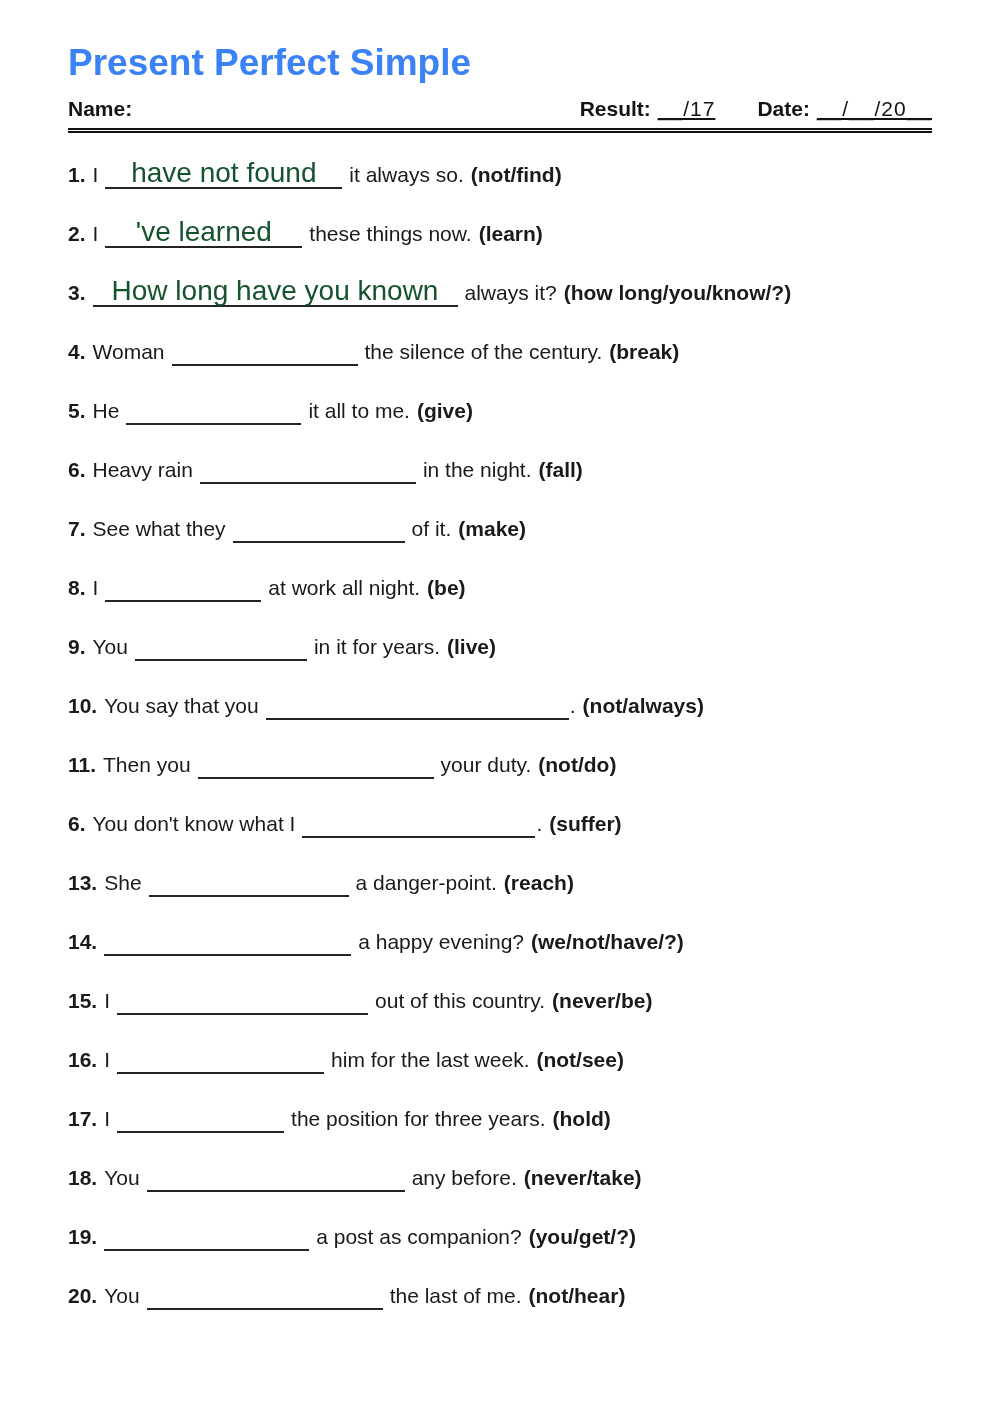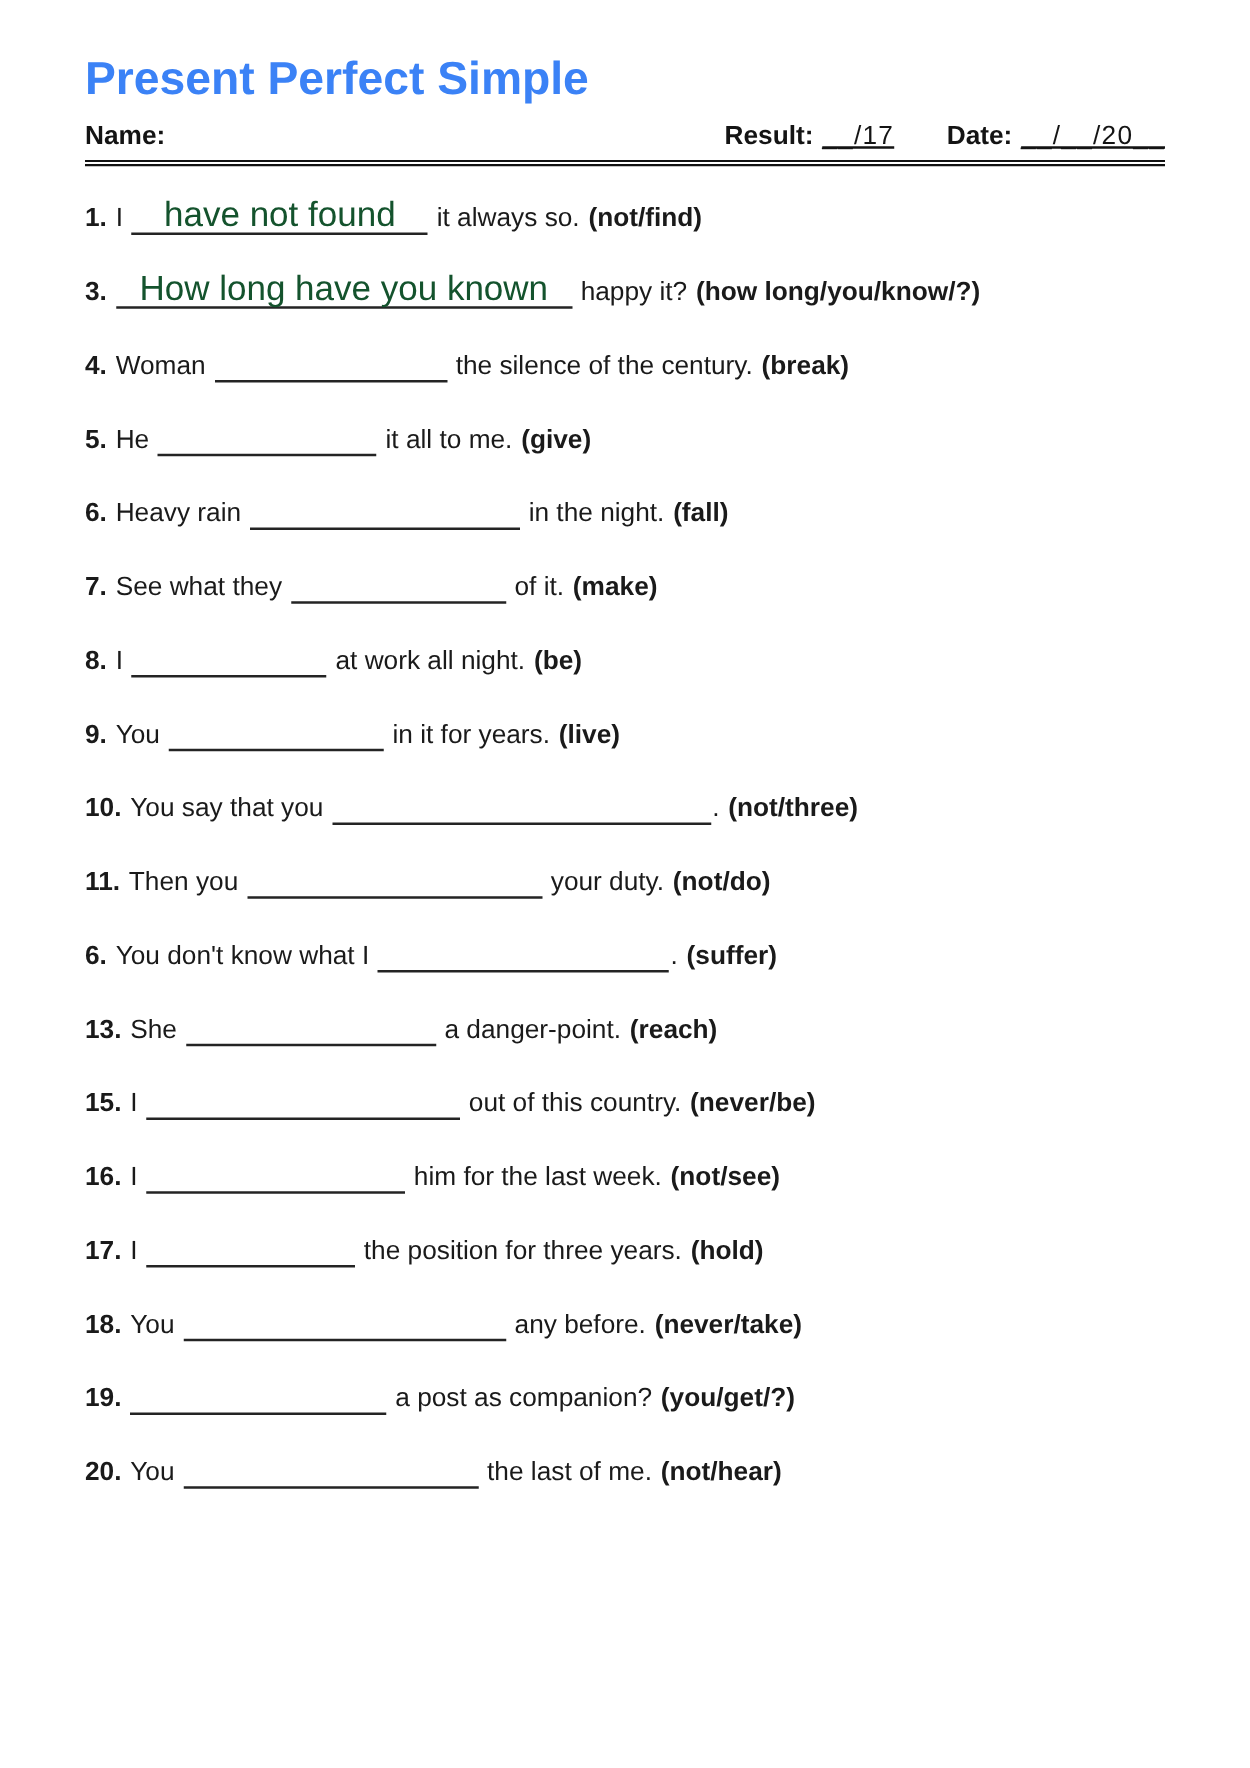--- a/index.html
+++ b/index.html
@@ -96,23 +96,26 @@
     </span>
   </div>
 
   <div class="rule"></div>
 
   <div class="questions">
   <div class="question">
     <span class="qnum">1.</span><span class="before">I</span><span class="blank" style="width: 237px;"><span class="answer">have not found</span></span><span class="after">it always so.</span><span class="hint">(not/find)</span>
   </div>
 
+  <div class="question">
+    <span class="qnum">2.</span><span class="before">I</span><span class="blank" style="width: 197px;"><span class="answer">'ve learned</span></span><span class="after">these things now.</span><span class="hint">(learn)</span>
+  </div>
 
   <div class="question">
-    <span class="qnum">3.</span><span class="blank" style="width: 365px;"><span class="answer">How long have you known</span></span><span class="after">happy it?</span><span class="hint">(how long/you/know/?)</span>
+    <span class="qnum">3.</span><span class="blank" style="width: 365px;"><span class="answer">How long have you known</span></span><span class="after">always it?</span><span class="hint">(how long/you/know/?)</span>
   </div>
 
   <div class="question">
     <span class="qnum">4.</span><span class="before">Woman</span><span class="blank" style="width: 186px;"><span class="answer">&nbsp;</span></span><span class="after">the silence of the century.</span><span class="hint">(break)</span>
   </div>
 
   <div class="question">
     <span class="qnum">5.</span><span class="before">He</span><span class="blank" style="width: 175px;"><span class="answer">&nbsp;</span></span><span class="after">it all to me.</span><span class="hint">(give)</span>
   </div>
 
@@ -126,35 +129,38 @@
 
   <div class="question">
     <span class="qnum">8.</span><span class="before">I</span><span class="blank" style="width: 156px;"><span class="answer">&nbsp;</span></span><span class="after">at work all night.</span><span class="hint">(be)</span>
   </div>
 
   <div class="question">
     <span class="qnum">9.</span><span class="before">You</span><span class="blank" style="width: 172px;"><span class="answer">&nbsp;</span></span><span class="after">in it for years.</span><span class="hint">(live)</span>
   </div>
 
   <div class="question">
-    <span class="qnum">10.</span><span class="before">You say that you</span><span class="blank" style="width: 303px;"><span class="answer">&nbsp;</span></span><span class="after tight">.</span><span class="hint">(not/three)</span>
+    <span class="qnum">10.</span><span class="before">You say that you</span><span class="blank" style="width: 303px;"><span class="answer">&nbsp;</span></span><span class="after tight">.</span><span class="hint">(not/always)</span>
   </div>
 
   <div class="question">
     <span class="qnum">11.</span><span class="before">Then you</span><span class="blank" style="width: 236px;"><span class="answer">&nbsp;</span></span><span class="after">your duty.</span><span class="hint">(not/do)</span>
   </div>
 
   <div class="question">
     <span class="qnum">6.</span><span class="before">You don't know what I</span><span class="blank" style="width: 233px;"><span class="answer">&nbsp;</span></span><span class="after tight">.</span><span class="hint">(suffer)</span>
   </div>
 
   <div class="question">
     <span class="qnum">13.</span><span class="before">She</span><span class="blank" style="width: 200px;"><span class="answer">&nbsp;</span></span><span class="after">a danger-point.</span><span class="hint">(reach)</span>
   </div>
 
+  <div class="question">
+    <span class="qnum">14.</span><span class="blank" style="width: 247px;"><span class="answer">&nbsp;</span></span><span class="after">a happy evening?</span><span class="hint">(we/not/have/?)</span>
+  </div>
 
   <div class="question">
     <span class="qnum">15.</span><span class="before">I</span><span class="blank" style="width: 251px;"><span class="answer">&nbsp;</span></span><span class="after">out of this country.</span><span class="hint">(never/be)</span>
   </div>
 
   <div class="question">
     <span class="qnum">16.</span><span class="before">I</span><span class="blank" style="width: 207px;"><span class="answer">&nbsp;</span></span><span class="after">him for the last week.</span><span class="hint">(not/see)</span>
   </div>
 
   <div class="question">

